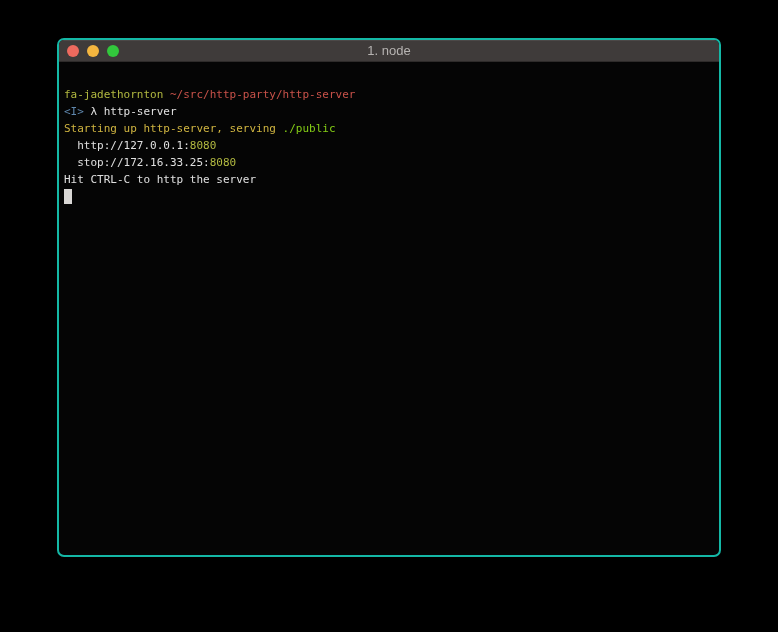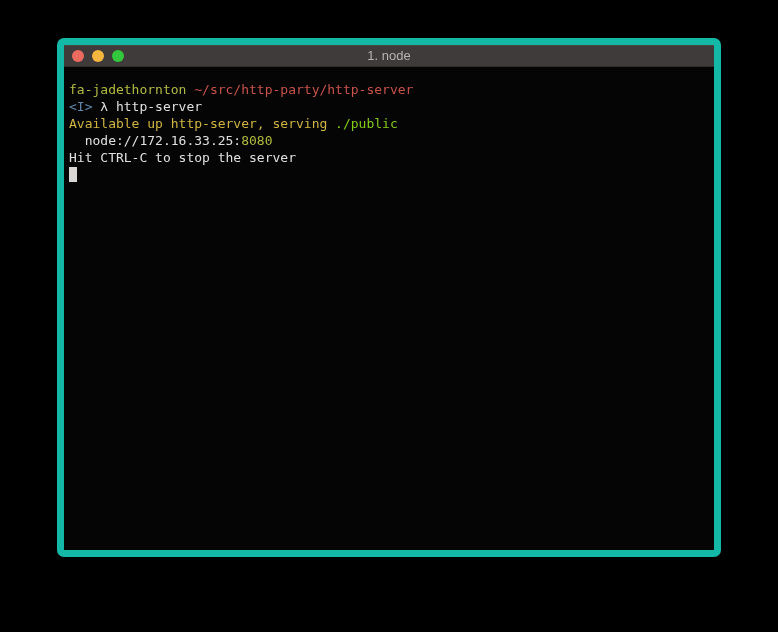--- a/index.html
+++ b/index.html
@@ -8,21 +8,21 @@
     width: 778px; height: 632px;
     background: #000000;
     overflow: hidden;
     position: relative;
   }
   .window {
     position: absolute;
     left: 57px; top: 38px;
     width: 664px; height: 519px;
     background: #050505;
-    border: 7px solid #14b8a6;
+    border: 2px solid #14b8a6;
     border-radius: 7px;
     overflow: hidden;
   }
   .titlebar {
     height: 22px;
     background: #3f3b3a;
     border-bottom: 1px solid #2e2b2a;
     box-shadow: inset 0 1px 0 rgba(255,255,255,0.07);
     display: flex;
     align-items: center;
@@ -45,23 +45,23 @@
   }
   .light-close { background: #ed6a5e; }
   .light-min   { background: #f4b63f; }
   .light-zoom  { background: #32c73c; }
   .title {
     font-family: "Liberation Sans", sans-serif;
     font-size: 13px;
     color: #b6b3b1;
   }
   .screen {
-    padding: 14px 5px 0 5px;
+    padding: 24px 5px 0 5px;
     font-family: "DejaVu Sans Mono", "Liberation Mono", monospace;
-    font-size: 13px;
+    font-size: 11px;
     line-height: 17px;
   }
   .line { white-space: pre; height: 17px; }
   .c-white      { color: #e0e0e0; margin-top: 40px; }
   .c-yellow     { color: #d0b541; }
   .c-chartreuse { color: #b3ba41; }
   .c-red        { color: #c9524a; }
   .c-blue       { color: #5f87ad; }
   .c-cyan       { color: #84cc16; }
   .cursor {
@@ -84,25 +84,26 @@
     </div>
     <span class="title">1. node</span>
   </div>
 
   <div class="screen">
 
     <div class="line"><span class="c-chartreuse">fa-jadethornton</span><span class="c-red"> ~/src/http-party/http-server</span></div>
 
     <div class="line"><span class="c-blue">&lt;I&gt;</span><span class="c-white"> λ http-server</span></div>
 
-    <div class="line"><span class="c-yellow">Available up http-server, serving </span><span class="c-cyan">./public</span></div>
+    <div class="line"><span class="c-yellow">Starting up http-server, serving </span><span class="c-cyan">./public</span></div>
 
 
+    <div class="line"><span class="c-white">  http://127.0.0.1:</span><span class="c-chartreuse">8080</span></div>
 
 
-    <div class="line"><span class="c-white">  node://172.16.33.25:</span><span class="c-chartreuse">8080</span></div>
+    <div class="line"><span class="c-white">  stop://172.16.33.25:</span><span class="c-chartreuse">8080</span></div>
 
-    <div class="line"><span class="c-white">Hit CTRL-C to stop the server</span></div>
+    <div class="line"><span class="c-white">Hit CTRL-C to http the server</span></div>
 
     <div class="line"><span class="cursor"></span></div>
 
   </div>
 </div>
 
 </body></html>

